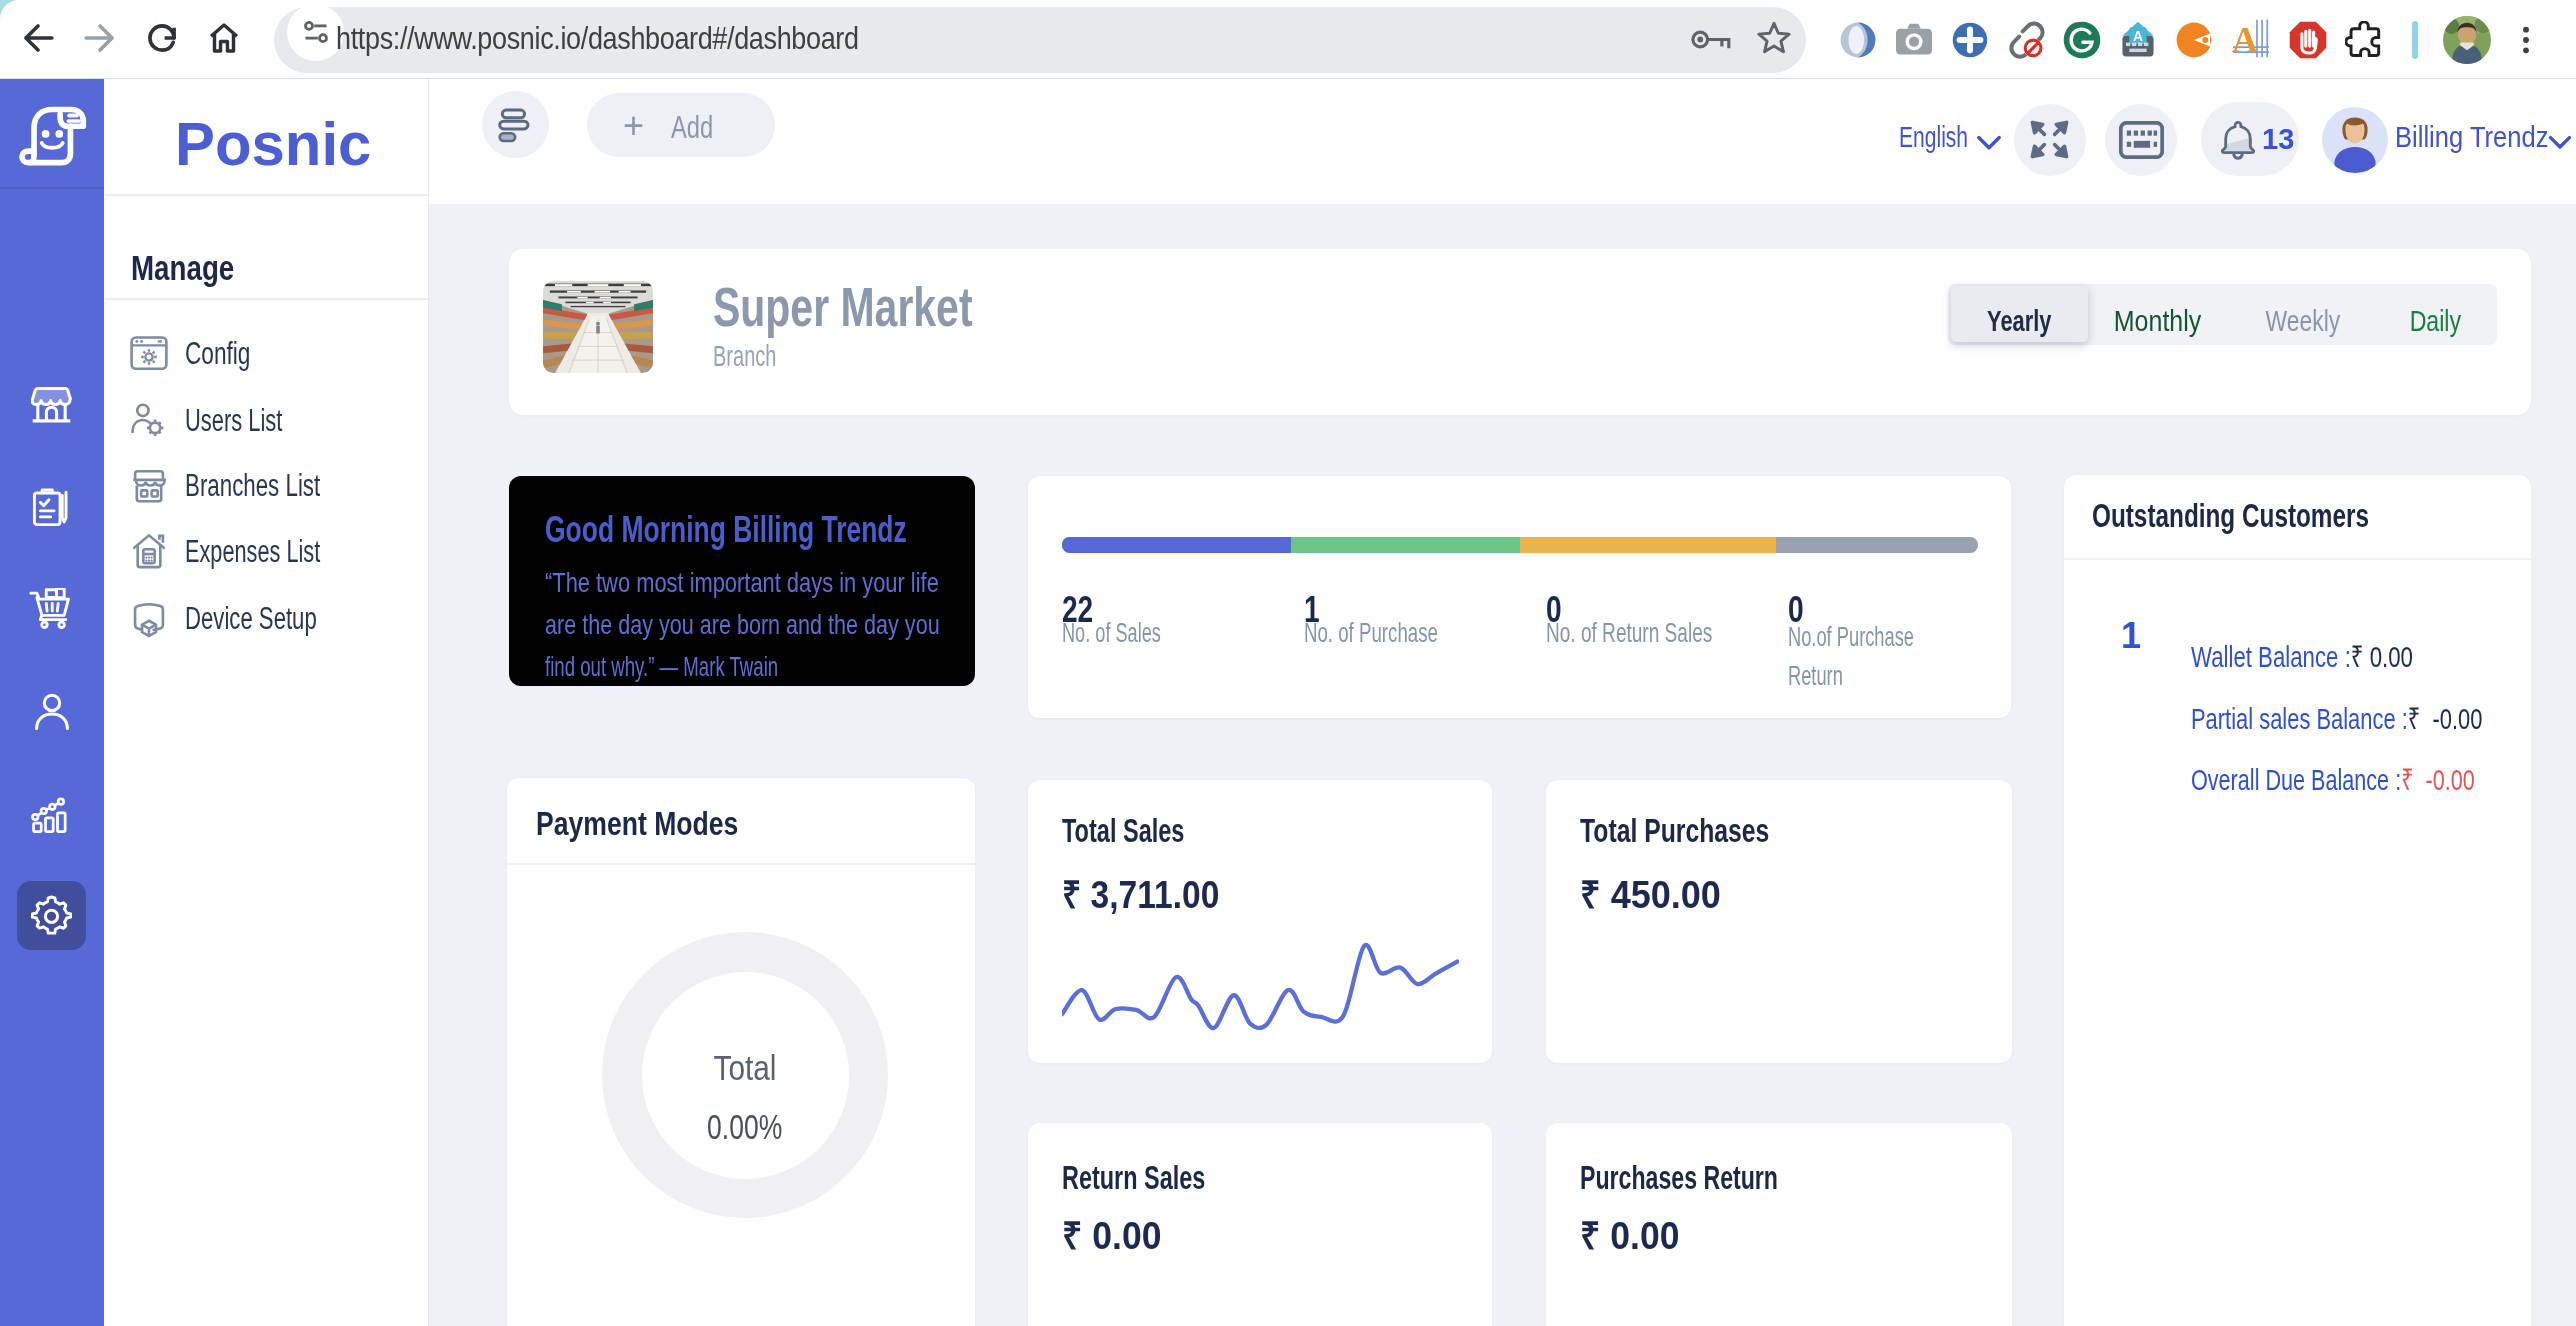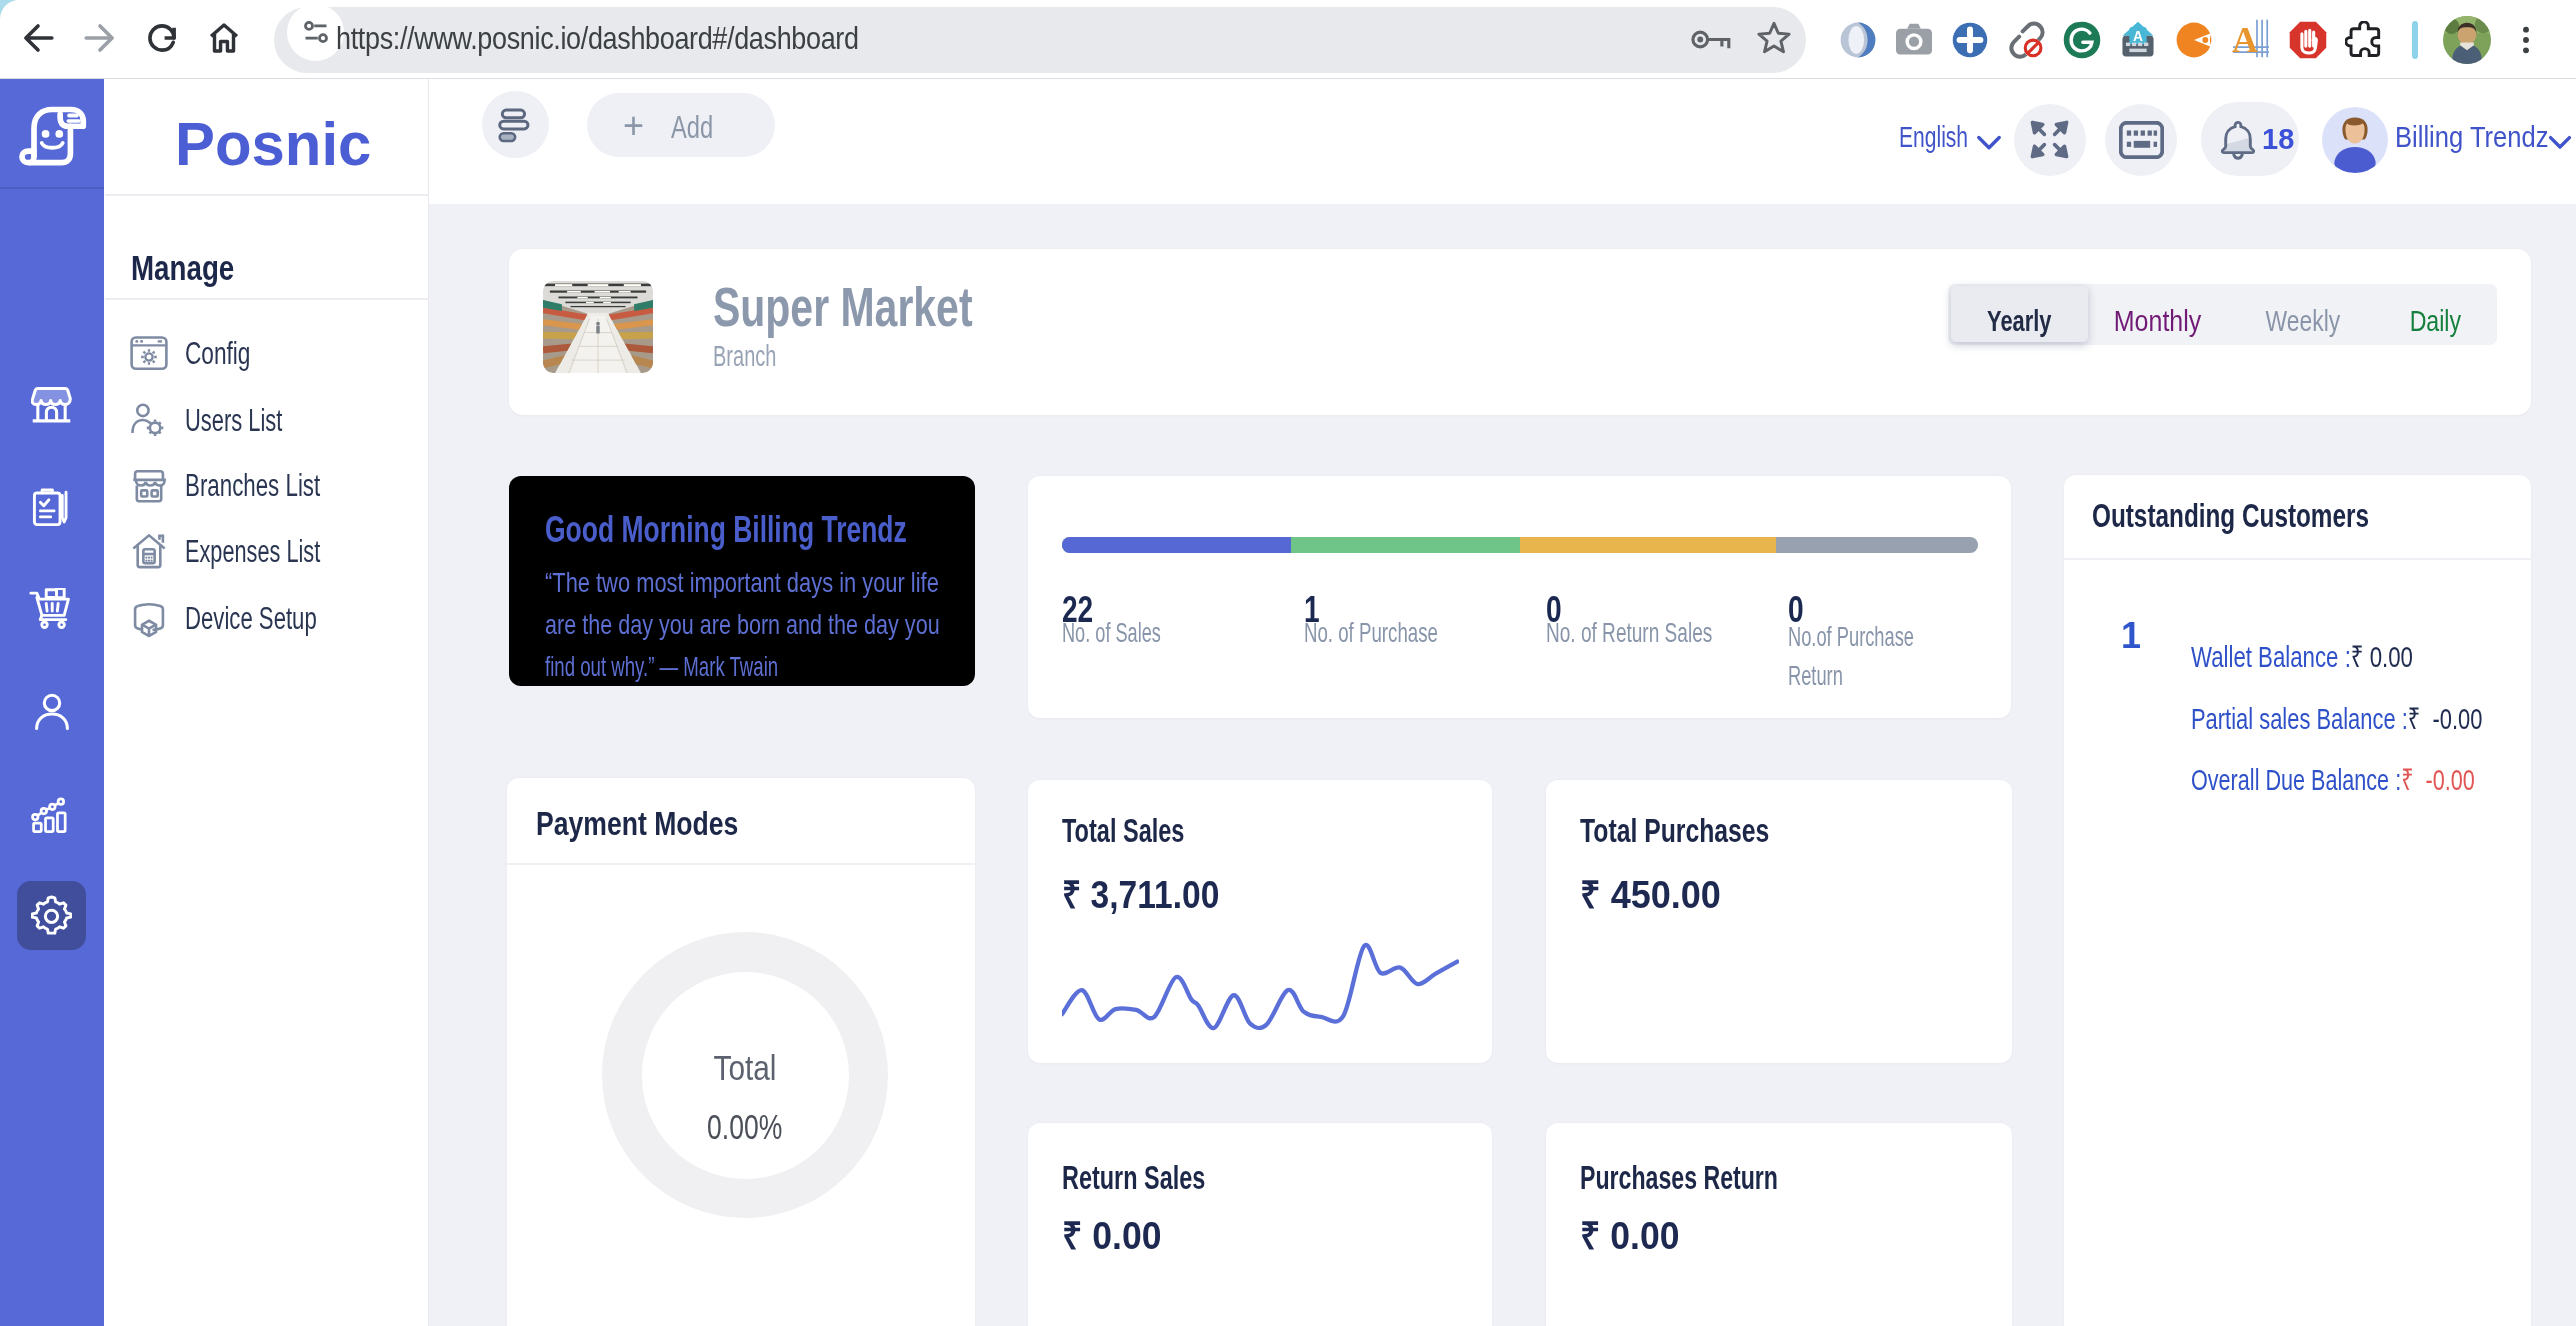--- a/index.html
+++ b/index.html
@@ -384,21 +384,21 @@
   <svg class="abs" style="left:2219px; top:119px;" width="38" height="41" viewBox="0 0 44 48">
     <defs>
         <clipPath id="bellclip">
           <path d="M22 4 C23.8 4 25.4 5.4 25.4 7.4 L25.4 9 C32 10.6 36.4 16 36.4 23.4 L36.4 32 C36.4 34 38 35 39.6 36.2 C41 37.2 40.4 39.4 38.6 39.4 L5.4 39.4 C3.6 39.4 3 37.2 4.4 36.2 C6 35 7.6 34 7.6 32 L7.6 23.4 C7.6 16 12 10.6 18.6 9 L18.6 7.4 C18.6 5.4 20.2 4 22 4 Z"></path>
         </clipPath>
       </defs>
     <path d="M6 30 L36 22 L36 40 L6 40 Z" fill="#d4d8e2" clip-path="url(#bellclip)"></path>
     <path d="M22 4 C23.8 4 25.4 5.4 25.4 7.4 L25.4 9 C32 10.6 36.4 16 36.4 23.4 L36.4 32 C36.4 34 38 35 39.6 36.2 C41 37.2 40.4 39.4 38.6 39.4 L5.4 39.4 C3.6 39.4 3 37.2 4.4 36.2 C6 35 7.6 34 7.6 32 L7.6 23.4 C7.6 16 12 10.6 18.6 9 L18.6 7.4 C18.6 5.4 20.2 4 22 4 Z" fill="none" stroke="#5f6b85" stroke-width="3.4"></path>
     <path d="M17 41.5 C18 44.6 20 46 22 46 C24 46 26 44.6 27 41.5" fill="none" stroke="#5f6b85" stroke-width="3.4" stroke-linecap="round"></path>
   </svg>
-  <div class="abs" style="left:2262px; top:123px; font-size:29px; font-weight:bold; color:#3c50d8;">18</div>
+  <div class="abs" style="left:2262px; top:123px; font-size:29px; font-weight:bold; color:#3c50d8;">13</div>
 
   <div class="abs" style="left:2322px; top:107px; width:66px; height:66px; border-radius:50%; background:#dbe1f8; overflow:hidden;">
     <svg width="66" height="66" viewBox="0 0 76 76">
       <path d="M38 12 C28 12 23 18 23.5 27 C23.8 32 25 35 27 37.5 L49 37.5 C51 35 52.2 32 52.5 27 C53 18 48 12 38 12 Z" fill="#8a5a2e"></path>
       <path d="M27 26 C27 36 31.5 42 38 42 C44.5 42 49 36 49 26 C49 22 48.4 20.2 47 19 C43 22 31 22 29 19 C27.6 20.2 27 22.4 27 26 Z" fill="#ecc19a"></path>
       <path d="M38 46 C26 46 16.5 52.5 14.5 62 C13.2 68.5 16 76 38 76 C60 76 62.8 68.5 61.5 62 C59.5 52.5 50 46 38 46 Z" fill="#4a5cd0"></path>
     </svg>
   </div>
   <div class="abs cx" id="uname" style="left:2395px; top:121px; font-size:29px; color:#4053c9; transform:scaleX(0.8819);">Billing Trendz</div>
   <svg class="abs" style="left:2548px; top:135px;" width="24" height="15.5" viewBox="0 0 28 18">
@@ -473,21 +473,21 @@
       <rect x="62" y="52" width="4" height="9" fill="#7c8188"></rect>
       <circle cx="64" cy="49.5" r="2.2" fill="#7c8188"></circle>
     </svg>
   </div>
   <div class="abs cx" id="heroT" style="left:204px; top:26px; font-size:55px; font-weight:bold; color:#8c98ac; transform:scaleX(0.7448);">Super Market</div>
   <div class="abs cx" id="heroB" style="left:204px; top:90px; font-size:30px; color:#98a3b5; transform:scaleX(0.6672);">Branch</div>
 
   <div class="abs" style="left:1439px; top:35px; width:549px; height:61px; background:#f1f2f6; border-radius:7px;"></div>
   <div class="abs" style="left:1442px; top:37px; width:137px; height:56px; background:#e9ebf1; border-radius:5.2px; box-shadow:0 2.6px 8.6px rgba(60,70,110,0.28);"></div>
   <div class="abs" style="left:1442px; top:55px; width:137px; text-align:center; font-size:30px; font-weight:bold; color:#222b45;"><span id="tgY" style="transform:scaleX(0.7271); display:inline-block; white-space:nowrap; transform-origin:50% 0;">Yearly</span></div>
-  <div class="abs" style="left:1580px; top:55px; width:137px; text-align:center; font-size:30px; color:#701a75;"><span id="tgM" style="transform:scaleX(0.8322); display:inline-block; white-space:nowrap; transform-origin:50% 0;">Monthly</span></div>
+  <div class="abs" style="left:1580px; top:55px; width:137px; text-align:center; font-size:30px; color:#14532d;"><span id="tgM" style="transform:scaleX(0.8322); display:inline-block; white-space:nowrap; transform-origin:50% 0;">Monthly</span></div>
   <div class="abs" style="left:1725px; top:55px; width:137px; text-align:center; font-size:30px; color:#8a94a9;"><span id="tgW" style="transform:scaleX(0.7624); display:inline-block; white-space:nowrap; transform-origin:50% 0;">Weekly</span></div>
   <div class="abs" style="left:1859px; top:55px; width:134px; text-align:center; font-size:30px; color:#15803d;"><span id="tgD" style="transform:scaleX(0.7712); display:inline-block; white-space:nowrap; transform-origin:50% 0;">Daily</span></div>
 </div>
 
 <div class="abs" style="left:509px; top:476px; width:466px; height:210px; background:#000000; border-radius:12px;">
   <div class="abs cx" id="gT" style="left:36px; top:33px; font-size:36px; font-weight:bold; color:#4a5ecb; transform:scaleX(0.7353);">Good Morning Billing Trendz</div>
   <div class="abs cx" id="gL1" style="left:36px; top:90px; font-size:28.5px; color:#5d6fd2; transform:scaleX(0.7674);">“The two most important days in your life</div>
   <div class="abs cx" id="gL2" style="left:36px; top:132px; font-size:28.5px; color:#5d6fd2; transform:scaleX(0.7571);">are the day you are born and the day you</div>
   <div class="abs cx" id="gL3" style="left:36px; top:174px; font-size:28.5px; color:#5d6fd2; transform:scaleX(0.6533);">find out why.” — Mark Twain</div>
 </div>

